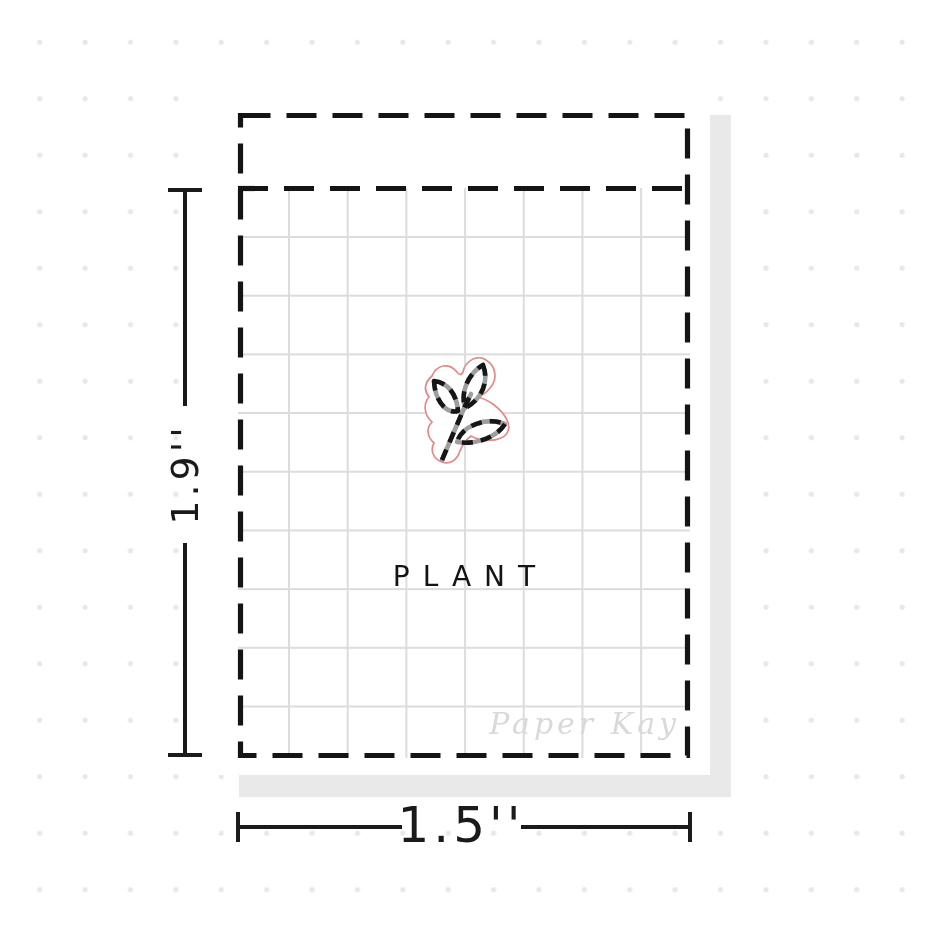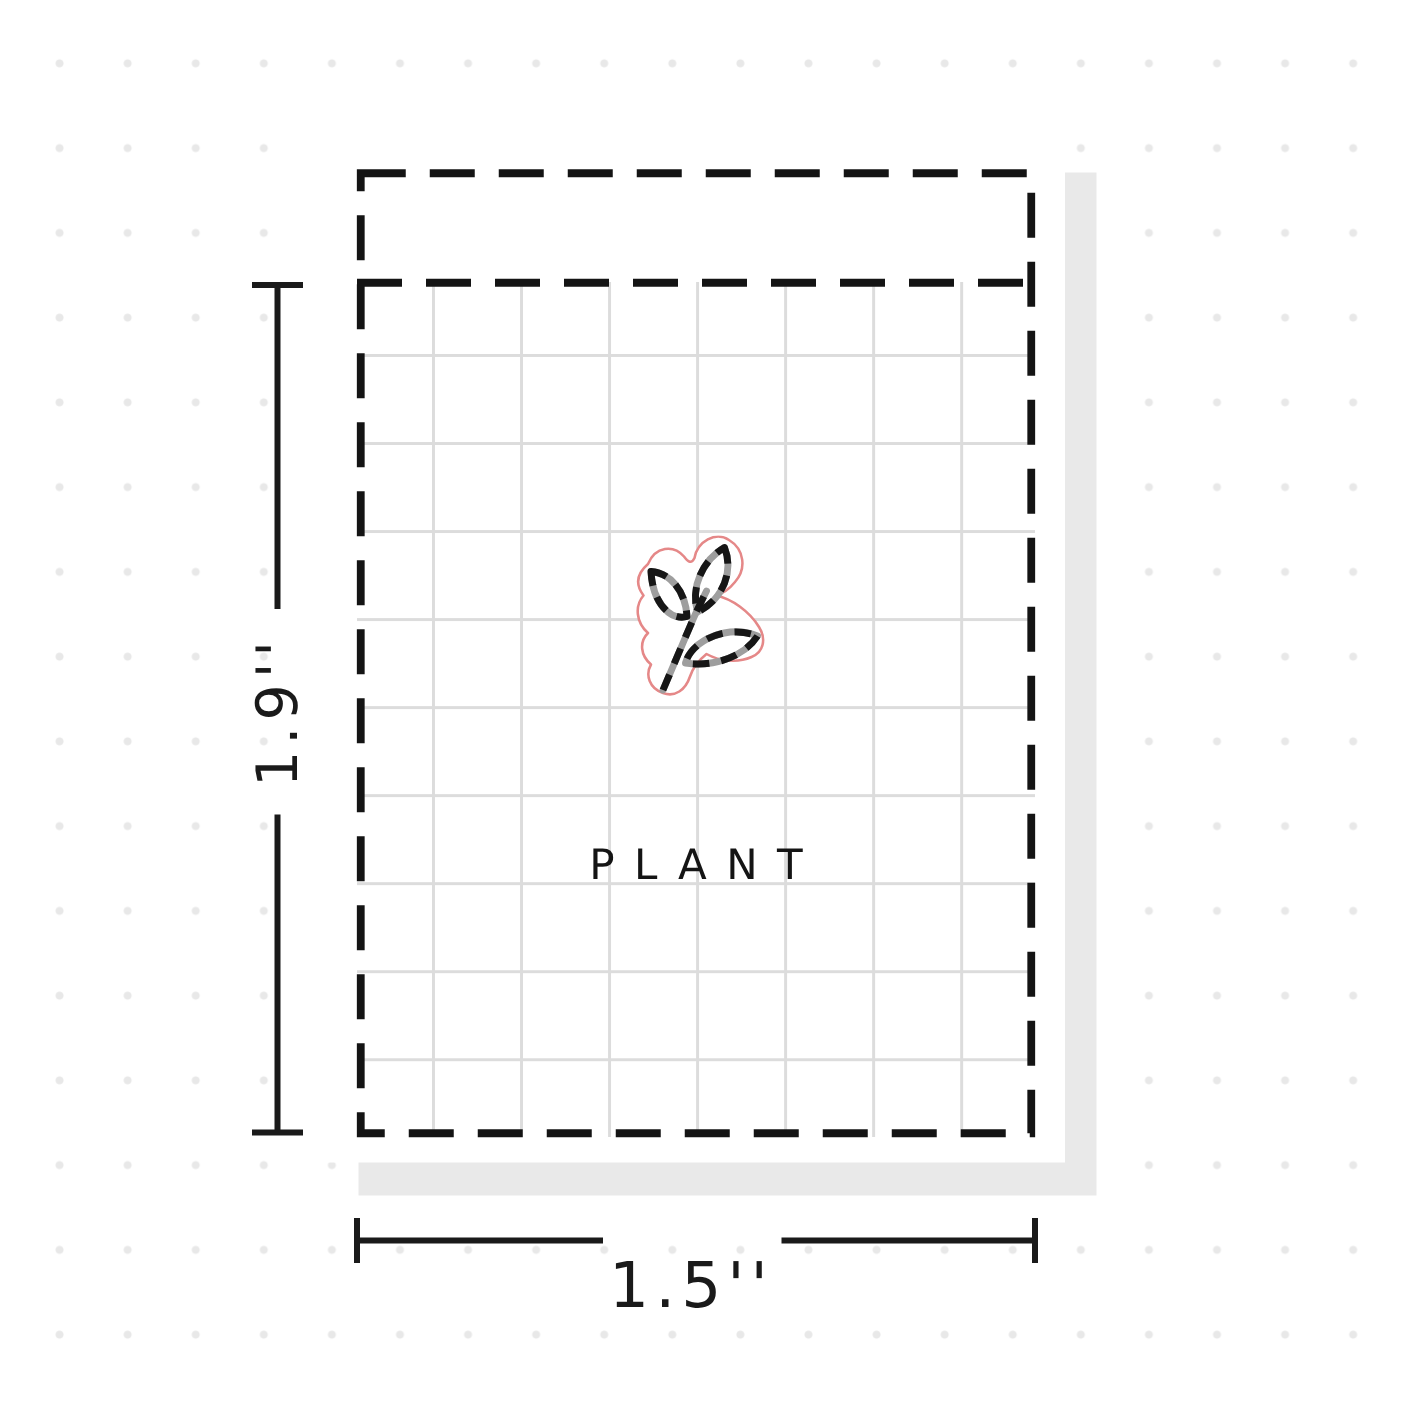--- a/index.html
+++ b/index.html
@@ -39,21 +39,21 @@
     font-family:"DejaVu Serif", serif; font-style:italic;
     font-size:30px; letter-spacing:4px; color:var(--watermark-gray,#d9d9d9);
   }
   .dim-height-label {
     position:absolute; left:112px; top:452px; width:146px; height:44px; line-height:44px;
     text-align:center; transform:rotate(-90deg);
     font-size:38px; letter-spacing:4px; color:#1a1a1a;
   }
   .dim-width-label {
     position:absolute; left:388px; top:801px; width:146px; height:48px; line-height:48px;
-    text-align:center; font-size:42px; letter-spacing:4px; color:#1a1a1a;margin-top:32px;
+    text-align:center; font-size:50px; letter-spacing:4px; color:#1a1a1a;
   }
   .plant-sticker { position:absolute; left:420px; top:357px; }
   .die-cut { fill:#ffffff; stroke:var(--die-cut-red,#e58888); stroke-width:1.7; stroke-linejoin:round; }
   .sprig-under { fill:none; stroke:#9e9e9e; stroke-width:4.6; stroke-linecap:round; stroke-linejoin:round; }
   .sprig-over  { fill:none; stroke:#161616; stroke-width:4.6; stroke-linecap:butt; stroke-linejoin:round; stroke-dasharray:11 8; }
 </style>
 </head>
 <body>
 
 <div class="canvas">
@@ -100,17 +100,18 @@
         <path d="M 22 103 C 30 84, 36 70, 42 56 C 45 49, 48 43, 51 37"></path>
         <path d="M 14 24 C 27 25, 37 37, 38 54 C 27 57, 15 45, 14 24 Z"></path>
         <path d="M 63 8 C 69 23, 63 42, 45 51 C 40 34, 49 16, 63 8 Z"></path>
         <path d="M 85 67 C 76 81, 55 88, 37 85 C 41 70, 65 59, 85 67 Z"></path>
       </g>
     </g>
   </svg>
 
   <div class="sticker-label">PLANT</div>
 
+  <div class="watermark">Paper Kay</div>
 
   <div class="dim-height-label">1.9''</div>
   <div class="dim-width-label">1.5''</div>
 
 </div>
 
 </body></html>

